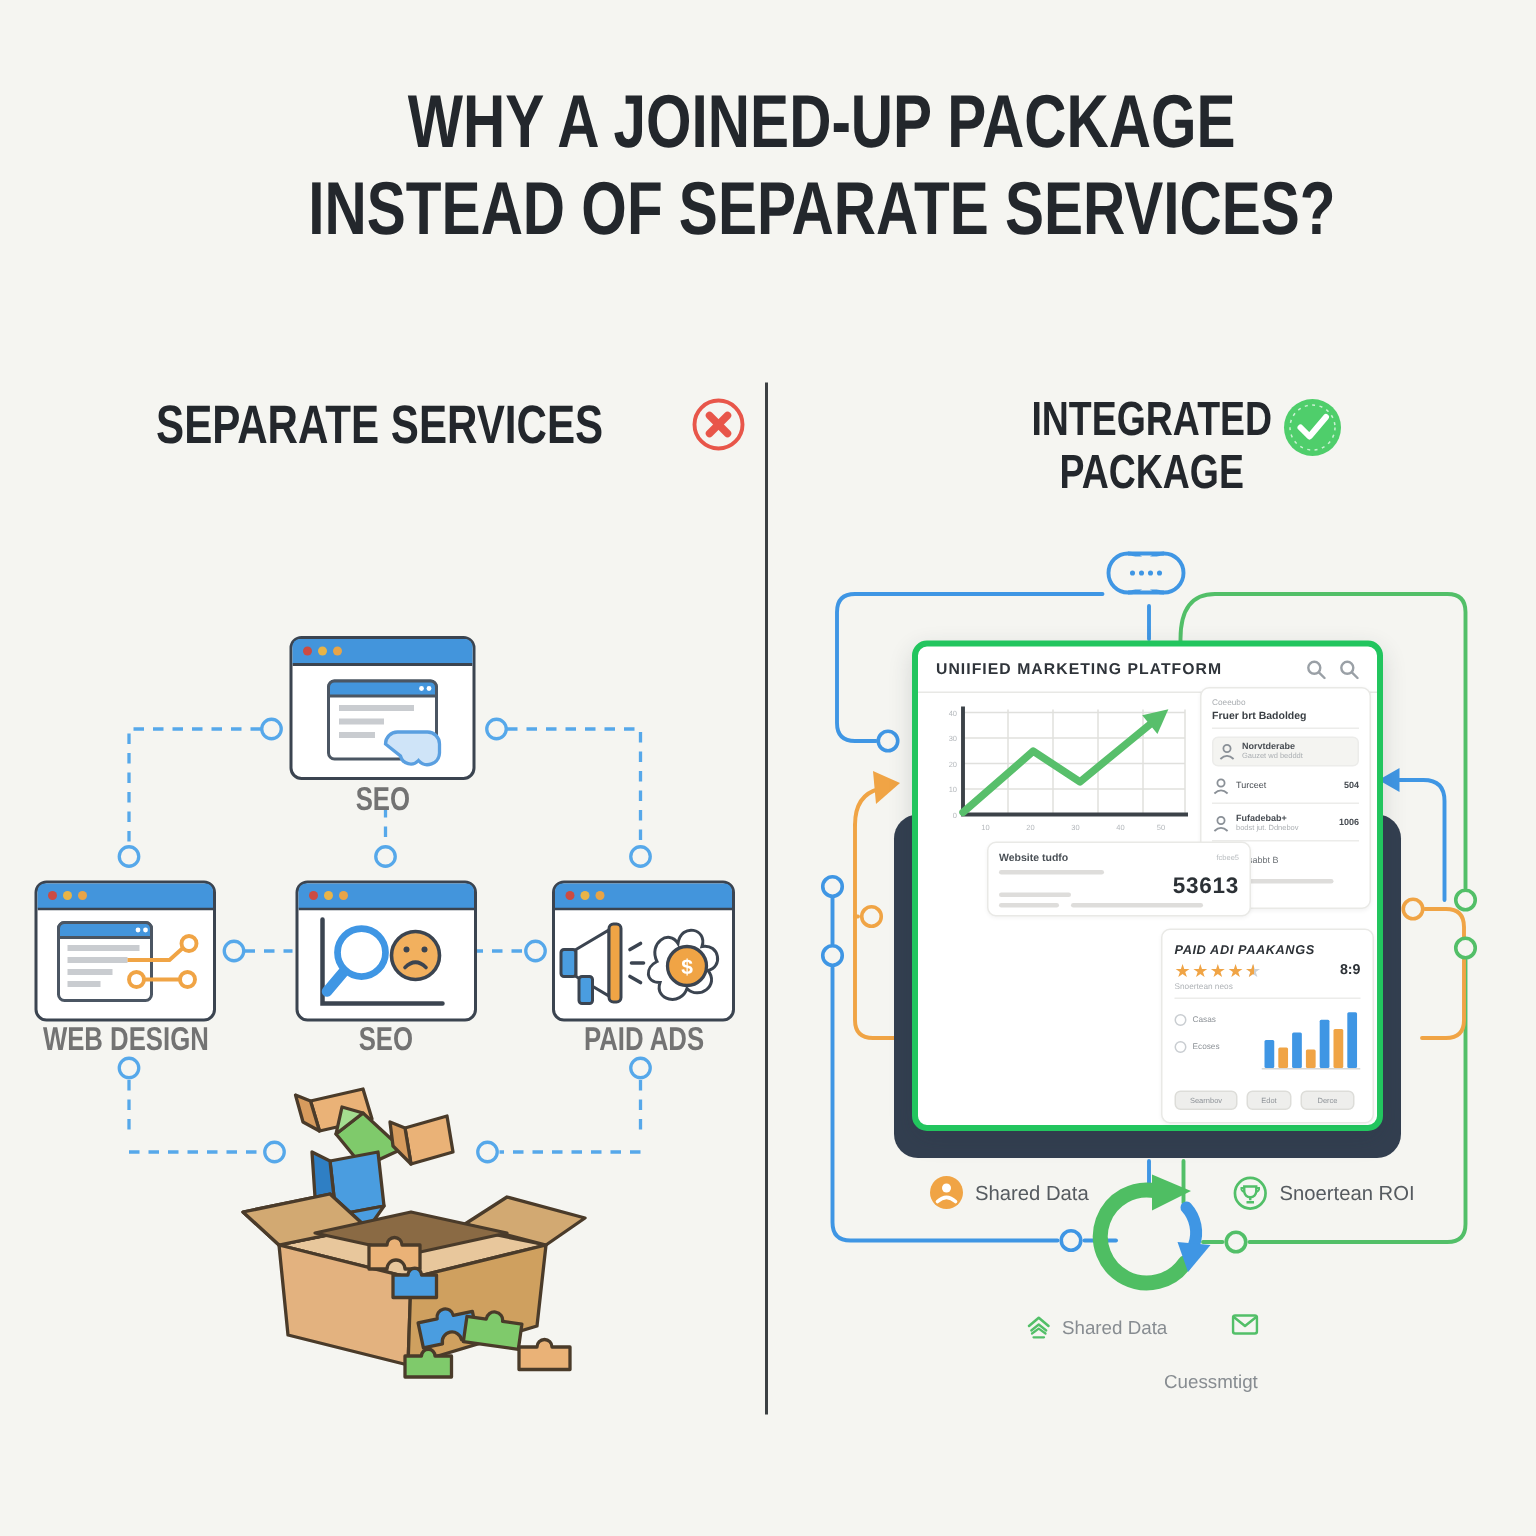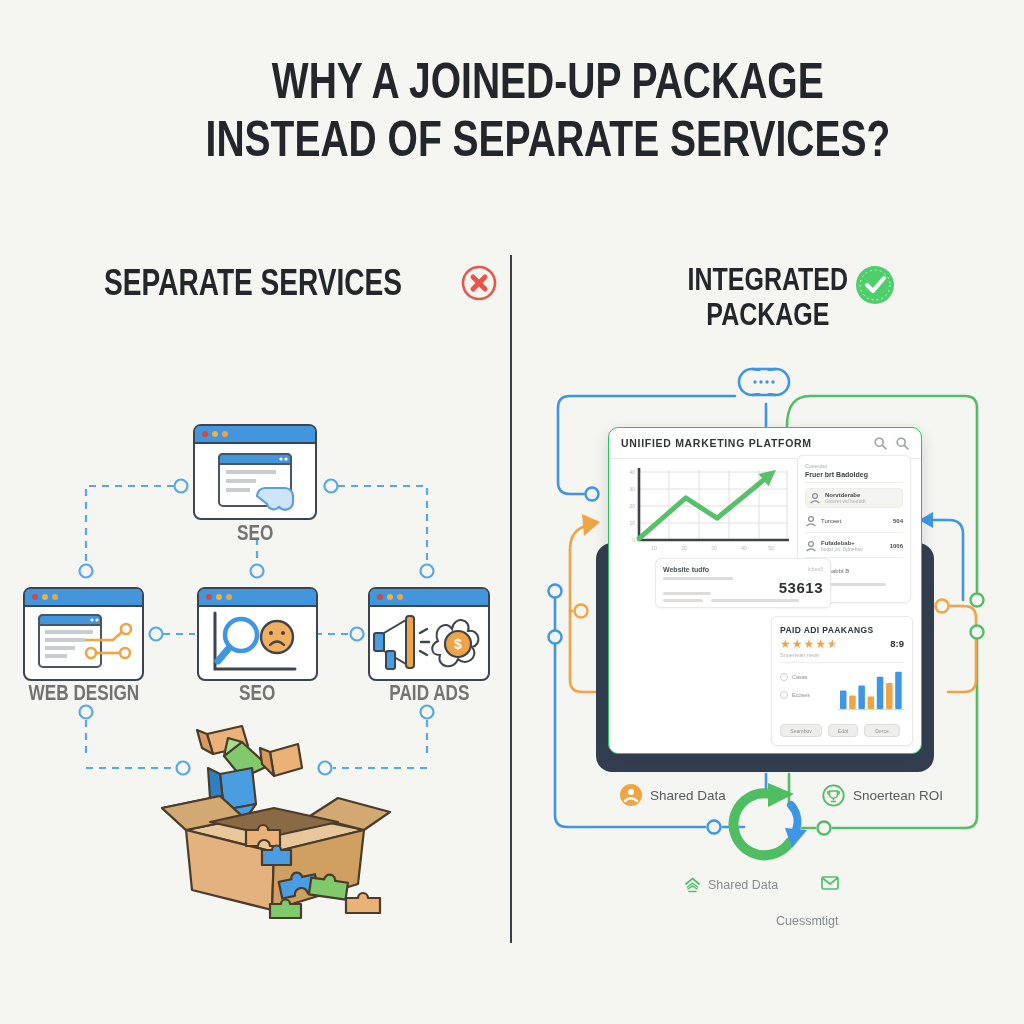--- a/index.html
+++ b/index.html
@@ -10,21 +10,21 @@
   
   .main-title{top:52px;left:0;width:1024px;text-align:center;font-weight:800;font-size:50px;line-height:1.16;color:#23272c;padding-left:36px;}
   
   .sec-head{font-weight:800;color:#23272c;}
   
   .window{position:absolute;background:#fff;border:2px solid #3b4450;border-radius:8px;box-sizing:border-box;}
   .winbar{height:16px;background:#4395dc;border-radius:5px 5px 0 0;border-bottom:2px solid #3b4450;display:flex;align-items:center;gap:4px;padding-left:7px;}
   .dot{width:6px;height:6px;border-radius:50%;}
   .win-label{position:absolute;text-align:center;font-weight:800;font-size:22px;color:#737373;}
   
-  .dash-card{position:absolute;left:608px;top:427px;width:314px;height:327px;background:#fff;border:1px solid #22c55e;border-radius:10px;box-shadow:0 6px 16px rgba(40,50,60,.16);box-sizing:border-box;}
+  .dash-card{position:absolute;left:608px;top:427px;width:314px;height:327px;background:#fff;border:4px solid #22c55e;border-radius:10px;box-shadow:0 6px 16px rgba(40,50,60,.16);box-sizing:border-box;}
   .dash-head{height:30px;border-bottom:1px solid #e8e8e5;display:flex;align-items:center;padding:0 12px;}
   .dash-title{font-size:10.5px;font-weight:800;letter-spacing:.7px;color:#2f343a;}
   .card{position:absolute;background:#fff;border:1px solid #e9e9e6;border-radius:6px;box-shadow:0 1px 3px rgba(0,0,0,.05);box-sizing:border-box;}
   .tinybtn{border-radius:4px;display:flex;align-items:center;justify-content:center;font-size:5.5px;box-sizing:border-box;}
   .btn-gray{background:#eeeeec;border:1px solid #ddddd9;color:#8e9398;}
   .btn-green{background:#72cc7d;color:#fff;font-weight:700;}
   .stars-full{color:#f0a445;letter-spacing:1px;}
   .star-empty{color:#cdd1d4;}
   .half-star{position:relative;display:inline-block;color:#cdd1d4;}
   .half-star .half{position:absolute;left:0;top:0;width:55%;overflow:hidden;color:#f0a445;}
@@ -362,21 +362,21 @@
       <span style="margin-left:auto;font-size:15px;font-weight:800;color:#2c3136;letter-spacing:.5px;line-height:1;">53613</span>
     </div>
     <div style="display:flex;gap:8px;margin-top:4px;">
       <div class="ln" style="width:40px;"></div>
       <div class="ln" style="width:88px;"></div>
     </div>
   </div>
 
 
   <div class="card" style="left:162px;top:188px;width:142px;height:130px;padding:8px;">
-    <div style="font-size:8.5px;font-weight:800;letter-spacing:.4px;color:#2d3237;">PAID ADI PAAKANGS</div>
+    <div style="font-size:8.5px;font-weight:800;letter-spacing:.4px;color:#2d3237;font-style:italic;">PAID ADI PAAKANGS</div>
     <div style="margin-top:3px;display:flex;align-items:center;font-size:12px;line-height:1;">
       <span class="stars-full">★★★★</span>
         <span class="half-star"><span>★</span><span class="half">★</span></span>
       <span style="margin-left:auto;font-size:9.5px;font-weight:800;color:#2d3237;">8:9</span>
     </div>
     <div style="font-size:5.5px;color:#aeb2b6;margin-top:2px;">Snoertean neos</div>
     <div style="height:1px;background:#ececea;margin-top:4px;"></div>
     <div style="display:flex;margin-top:6px;">
       <div style="width:52px;">
         <div style="display:flex;align-items:center;gap:4px;margin-top:4px;">

